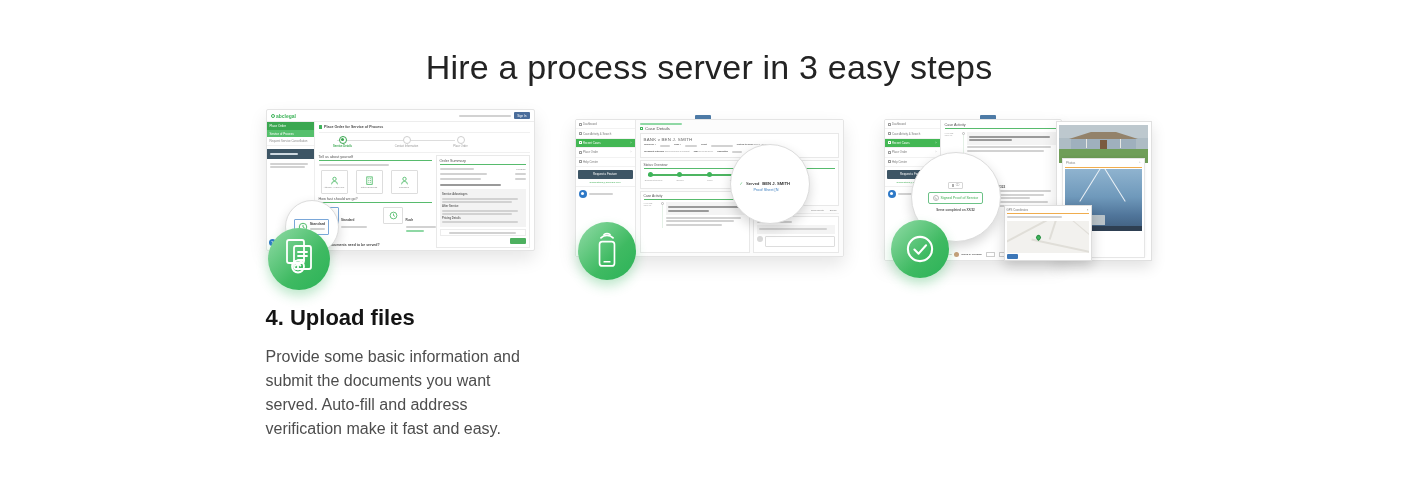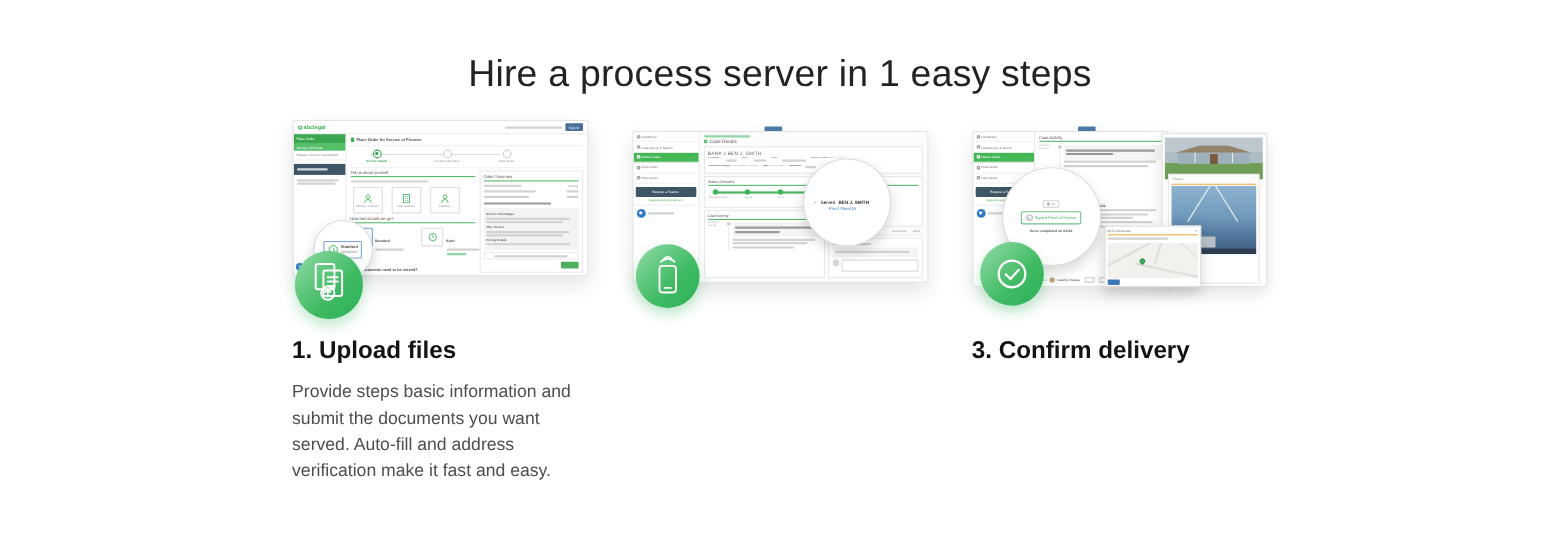--- a/index.html
+++ b/index.html
@@ -195,21 +195,21 @@
   .lens3 { left:27px; top:43px; width:90px; height:90px; gap:3px; }
   .lens3 .gchip { border:1px solid #6cc287; border-radius:2px; padding:2px 4px; font-size:3.6px;
                   color:#3fae53; background:#fff; display:flex; align-items:center; gap:2px; }
   .lens3 .pencil { width:6px; height:6px; border-radius:50%; border:0.5px solid #bbb; color:#888;
                    font-size:3.5px; line-height:6px; text-align:center; }
   .badge3 { left:7px; top:111px; width:58px; height:58px; }
 </style>
 </head>
 <body>
 
-<h1 class="hero-title">Hire a process server in 1 easy steps</h1>
+<h1 class="hero-title">Hire a process server in 3 easy steps</h1>
 
 <div class="steps-row">
 
   <div class="step-col">
     <div class="figure">
       <div class="mc card1">
         <div class="m1top">
           <span class="m1logo">
             <span class="dot"></span>
             <span>abclegal</span>
@@ -362,22 +362,22 @@
       <div class="badge badge1">
         <svg width="60" height="60" viewBox="0 0 60 60" fill="none" stroke="#fff" stroke-width="1.8" stroke-linecap="round" stroke-linejoin="round">
           <rect x="18" y="11" width="17" height="23" rx="2"></rect>
           <rect x="25" y="17" width="17" height="23" rx="2"></rect>
           <path d="M29 23h9M29 27h9M29 31h6"></path>
           <circle cx="29" cy="37.5" r="6"></circle>
           <path d="M29 40.5v-6M26.6 36.5l2.4-2.4 2.4 2.4"></path>
         </svg>
       </div>
     </div>
-    <h3 class="step-heading">1. Upload files</h3>
-    <p class="step-body">Provide steps basic information and submit the documents you want served. Auto-fill and address verification make it fast and easy.</p>
+    <h3 class="step-heading">4. Upload files</h3>
+    <p class="step-body">Provide some basic information and submit the documents you want served. Auto-fill and address verification make it fast and easy.</p>
   </div>
 
   <div class="step-col">
     <div class="figure">
       <div class="bluetab" style="left:120px;top:6px"></div>
       <div class="mc card2">
         <div class="pside m2side">
           <div class="pnav">
               <span class="ic"></span>
               <span>Dashboard</span>
@@ -647,16 +647,15 @@
         </div>
         <div class="completed" style="margin-top:1px">Serve completed on XX/22</div>
       </div>
       <div class="badge badge3">
         <svg width="56" height="56" viewBox="0 0 60 60" fill="none" stroke="#fff" stroke-width="2.2" stroke-linecap="round" stroke-linejoin="round">
           <circle cx="30" cy="30" r="13"></circle>
           <path d="M24 30.5l4.5 4.5 8-9"></path>
         </svg>
       </div>
     </div>
-    <h3 class="step-heading">3. Confirm delivery</h3>
   </div>
 
 </div>
 
 </body></html>

